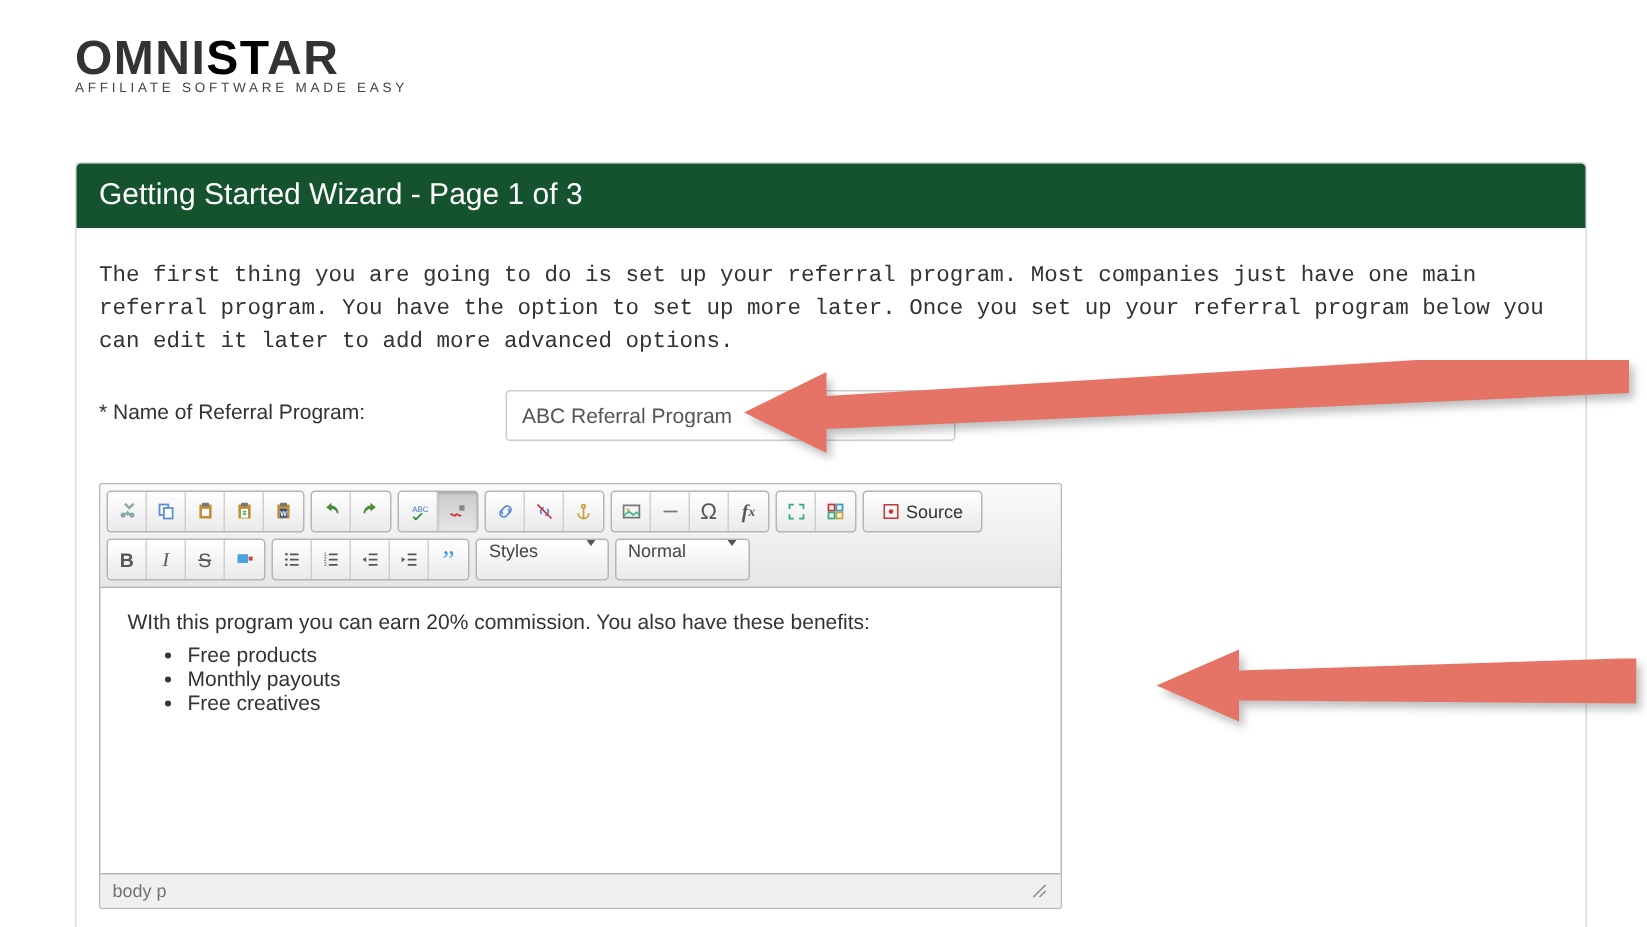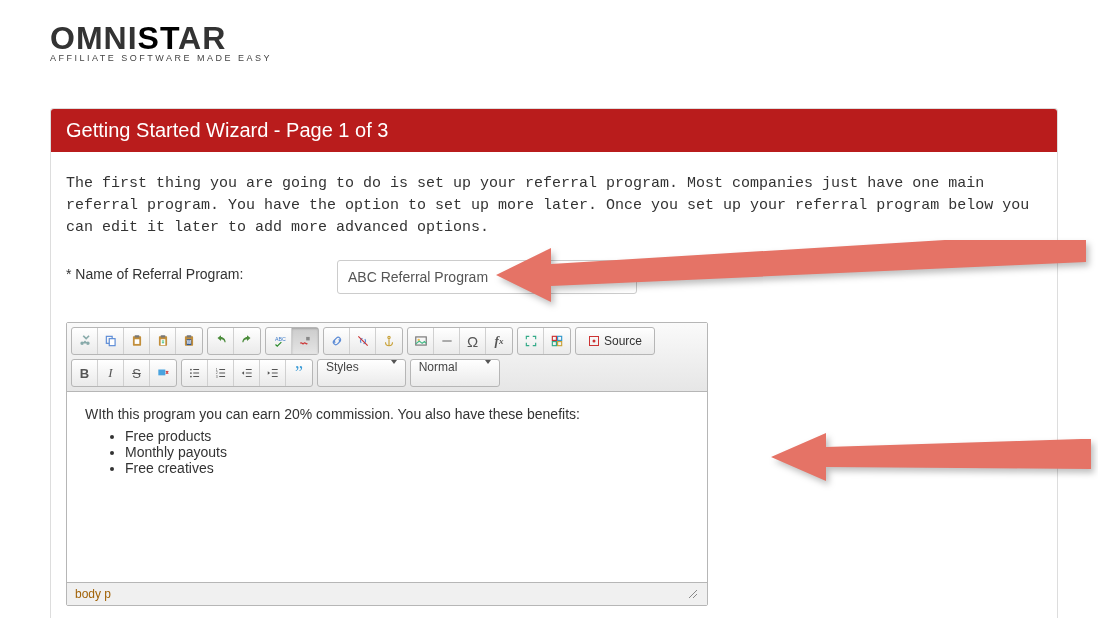--- a/index.html
+++ b/index.html
@@ -25,21 +25,21 @@
   .logo .tag {
     font-size: 9px; letter-spacing: 2.5px; color:#444;
     display:block; margin-top:-4px;
   }
   .panel {
     border: 1px solid #ddd;
     border-radius: 3px;
     margin-top: 45px;
   }
   .panel-heading {
-    background: #b91c1c;
+    background: #14532d;
     color: #fff;
     font-size: 20px;
     font-weight: 500;
     padding: 10px 15px;
     border-radius: 3px 3px 0 0;
   }
   .panel-body { padding: 15px 15px 0 15px; }
   .intro { font-size: 15px; line-height: 1.45; color:#333; margin: 6px 0 22px; font-family: Liberation Mono, monospace; }
   .form-row { display:flex; align-items:flex-start; margin-bottom: 28px; position: relative; gap: 21px; }
   .label { width: 250px; font-size: 14px; color:#333; padding-top:6px; display:flex; align-items:center; gap:10px; }
@@ -101,21 +101,21 @@
     border-top:4px solid #555;
   }
   .editor-body {
     padding: 14px 18px 40px 18px; font-size:14px; color:#333;
     min-height: 190px;
   }
   .editor-body ul { margin: 6px 0 0 0; padding-left: 40px; }
   .editor-footer {
     display:flex; justify-content:space-between; align-items:center;
     background:#f0f0f0; border-top:1px solid #b6b6b6;
-    font-size:12px; color:#a16207; padding:4px 8px;
+    font-size:12px; color:#737373; padding:4px 8px;
   }
   .resize-grip svg { width:12px; height:12px; display:block; }
 
   
   .arrow {
     position:absolute; pointer-events:none;
   }
   .arrow svg { display:block; filter: drop-shadow(3px 4px 3px rgba(0,0,0,.25)); }
 </style>
 </head>

